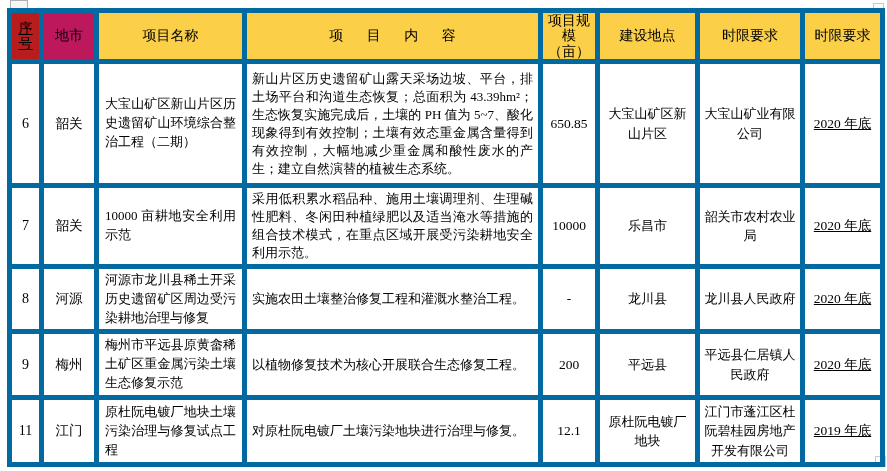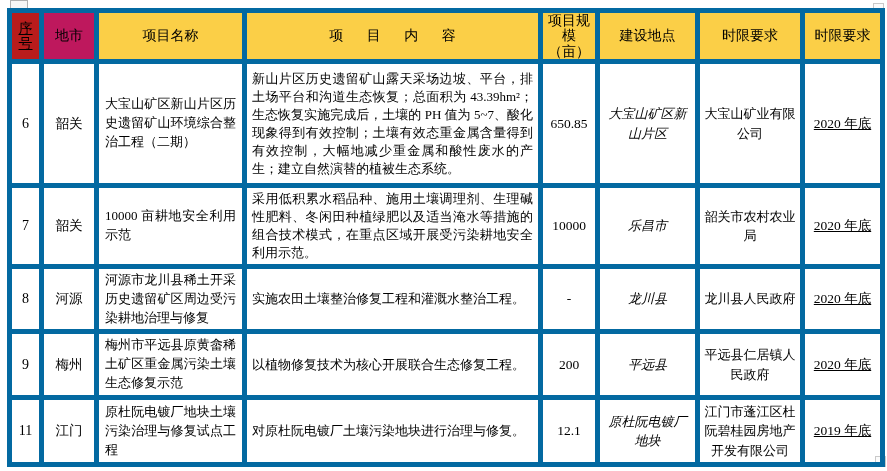--- a/index.html
+++ b/index.html
@@ -72,21 +72,21 @@
     padding: 2px 6px;
   }
   .c-content {
     text-align: justify;
     font-size: 13px;
     line-height: 1.38;
     padding: 2px 5px;
     vertical-align: middle;
   }
   .c-scale { text-align: center; font-size: 13.5px; }
-  .c-loc   { text-align: center; font-size: 13px; line-height: 1.5; padding: 2px 4px; font-style: italic; }
+  .c-loc   { text-align: center; font-size: 13px; line-height: 1.5; padding: 2px 4px; }
   .c-unit  { text-align: center; font-size: 13px; line-height: 1.5; padding: 2px 4px; }
   .c-dl    { text-align: center; font-size: 13.5px; white-space: nowrap; text-decoration: underline; }
 </style>
 </head>
 <body>
 
 <div class="page">
 
   <div class="handle-tl"></div>
   <div class="handle-tr"></div>

